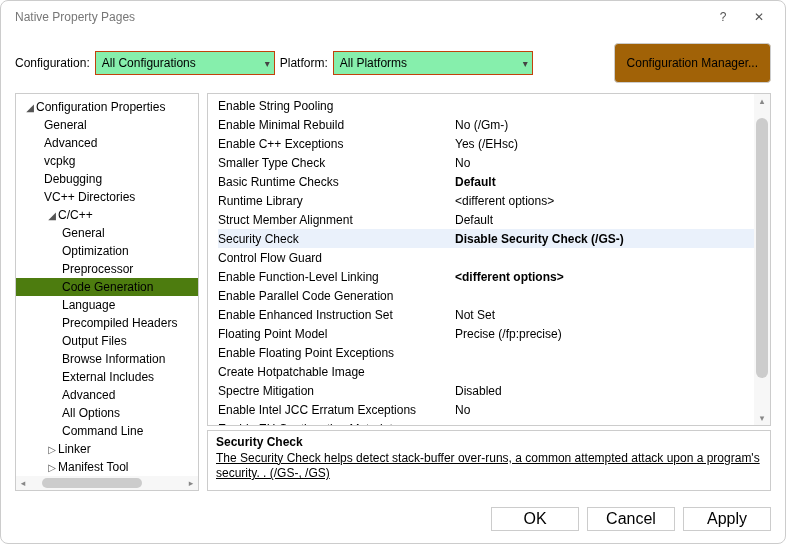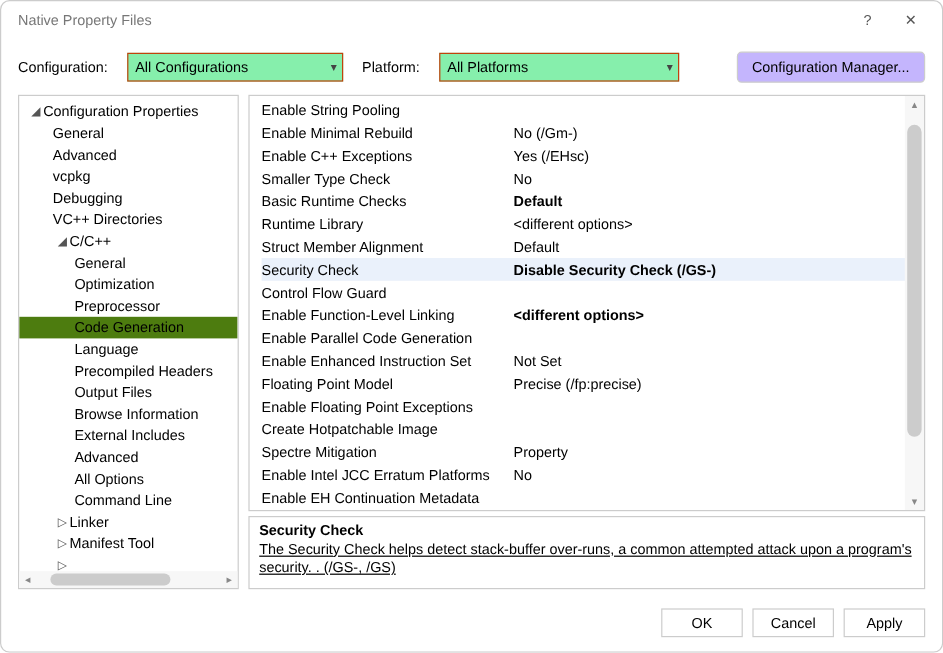--- a/index.html
+++ b/index.html
@@ -1,65 +1,65 @@
 <!DOCTYPE html>
 <html><head>
 <meta charset="utf-8">
 <style>
 * { box-sizing: border-box; margin: 0; padding: 0; }
 body { font-family: "Segoe UI", Tahoma, sans-serif; font-size: 12px; background: #fff; color: #000; }
 .dialog { width: 786px; height: 544px; border: 1px solid #ccc; border-radius: 8px; background: #fff; display: flex; flex-direction: column; overflow: hidden; }
 .titlebar { height: 32px; display: flex; align-items: center; padding: 0 8px; color: #777; font-size: 12px; }
 .titlebar .title { flex: 1; padding-left: 6px; }
 .titlebar .btn { width: 36px; height: 28px; display: flex; align-items: center; justify-content: center; color: #555; }
-.config-row { display: flex; align-items: center; gap: 16px; padding: 10px 14px 10px 14px; }
+.config-row { display: flex; align-items: center; gap: 5px; padding: 10px 14px 10px 14px; }
 .config-row label { font-size: 12px; }
 .dropdown { height: 24px; border: 1px solid #c2410c; background: #86efac; display: flex; align-items: center; padding: 4px 6px; font-size: 12px; position: relative; }
 .dropdown.config-dd { width: 180px; }
 .dropdown.platform-dd { width: 200px; }
 .dropdown .chev { position: absolute; right: 4px; color: #444; font-size: 10px; }
-.config-mgr-btn { height: 26px; border: 1px solid #ccc; background: #c4b5fd; border-radius: 4px; padding: 0 12px; font-size: 12px; }
+.config-mgr-btn { height: 40px; border: 1px solid #ccc; background: #a16207; border-radius: 4px; padding: 0 12px; font-size: 12px; }
 .main { flex: 1; display: flex; padding: 0 14px 8px 14px; gap: 8px; min-height: 0; }
 .tree-panel { width: 184px; border: 1px solid #ccc; background: #fff; overflow: hidden; position: relative; }
 .tree { padding: 4px 0; font-size: 12px; overflow-x: hidden; overflow-y: auto; height: 100%; }
 .tree-item { padding: 1px 4px 1px 4px; white-space: nowrap; cursor: default; display: flex; align-items: center; height: 18px; }
 .tree-item .expander { width: 12px; display: inline-block; text-align: center; color: #555; font-size: 10px; }
 .tree-item.selected { background: #4d7c0f; }
 .indent-0 { padding-left: 8px; }
 .indent-1 { padding-left: 28px; }
 .indent-2 { padding-left: 46px; }
 .indent-2e { padding-left: 30px; }
 .h-scrollbar { position: absolute; bottom: 0; left: 0; right: 0; height: 14px; background: #f7f7f7; display: flex; align-items: center; }
 .h-scrollbar .thumb { height: 10px; width: 100px; background: #ccc; border-radius: 5px; margin-left: 12px; }
 .h-scrollbar .arrow { width: 14px; text-align: center; color: #888; font-size: 9px; }
 .right-panel { flex: 1; display: flex; flex-direction: column; min-width: 0; }
 .props-grid { flex: 1; border: 1px solid #ccc; overflow: hidden; position: relative; }
 .props-rows { padding: 2px 0 0 10px; }
 .prop-row { display: flex; height: 19px; align-items: center; font-size: 12px; }
 .prop-row.selected { background: #eaf1fb; }
 .prop-name { width: 210px; white-space: nowrap; overflow: hidden; }
-.prop-val { flex: 1; white-space: nowrap; }
+.prop-val { flex: 1; white-space: nowrap; margin-left: 27px; }
 .prop-val.bold { font-weight: bold; }
 .v-scroll { position: absolute; right: 0; top: 0; bottom: 0; width: 16px; background: #f7f7f7; display: flex; flex-direction: column; align-items: center; }
 .v-scroll .arrow { height: 14px; font-size: 9px; color: #888; display:flex;align-items:center;justify-content:center;width:100%; }
 .v-scroll .track { flex: 1; width: 100%; position: relative; }
 .v-scroll .thumb { position: absolute; top: 10px; left: 2px; right: 2px; height: 260px; background: #ccc; border-radius: 6px; }
 .desc-panel { border: 1px solid #ccc; border-top: 1px solid #ccc; margin-top: 4px; padding: 4px 8px 8px 8px; min-height: 56px; }
 .desc-title { font-weight: bold; font-size: 12px; margin-bottom: 2px; }
 .desc-body { font-size: 12px; line-height: 1.3; text-decoration: underline; }
 .footer { display: flex; justify-content: flex-end; gap: 8px; padding: 8px 14px 12px 14px; }
-.footer button { width: 68px; height: 24px; border: 1px solid #ccc; border-radius: 0; background: #fff; font-size: 12px; }
+.footer button { width: 88px; height: 24px; border: 1px solid #ccc; border-radius: 0; background: #fff; font-size: 16px; }
 </style>
 </head>
 <body>
 
 <div class="dialog">
 
   <div class="titlebar">
-    <div class="title">Native Property Files</div>
+    <div class="title">Native Property Pages</div>
     <div class="btn">
         <span>?</span>
       </div>
     <div class="btn">
         <span>✕</span>
       </div>
   </div>
 
   <div class="config-row">
     <label>Configuration:</label>
@@ -216,24 +216,24 @@
             <div class="prop-row">
               <div class="prop-name">Enable Floating Point Exceptions</div>
               <div class="prop-val"></div>
             </div>
             <div class="prop-row">
               <div class="prop-name">Create Hotpatchable Image</div>
               <div class="prop-val"></div>
             </div>
             <div class="prop-row">
               <div class="prop-name">Spectre Mitigation</div>
-              <div class="prop-val">Property</div>
-            </div>
-            <div class="prop-row">
-              <div class="prop-name">Enable Intel JCC Erratum Platforms</div>
+              <div class="prop-val">Disabled</div>
+            </div>
+            <div class="prop-row">
+              <div class="prop-name">Enable Intel JCC Erratum Exceptions</div>
               <div class="prop-val">No</div>
             </div>
             <div class="prop-row">
               <div class="prop-name">Enable EH Continuation Metadata</div>
               <div class="prop-val"></div>
             </div>
             <div class="prop-row">
               <div class="prop-name">Enable Signed Returns</div>
               <div class="prop-val"></div>
             </div>

